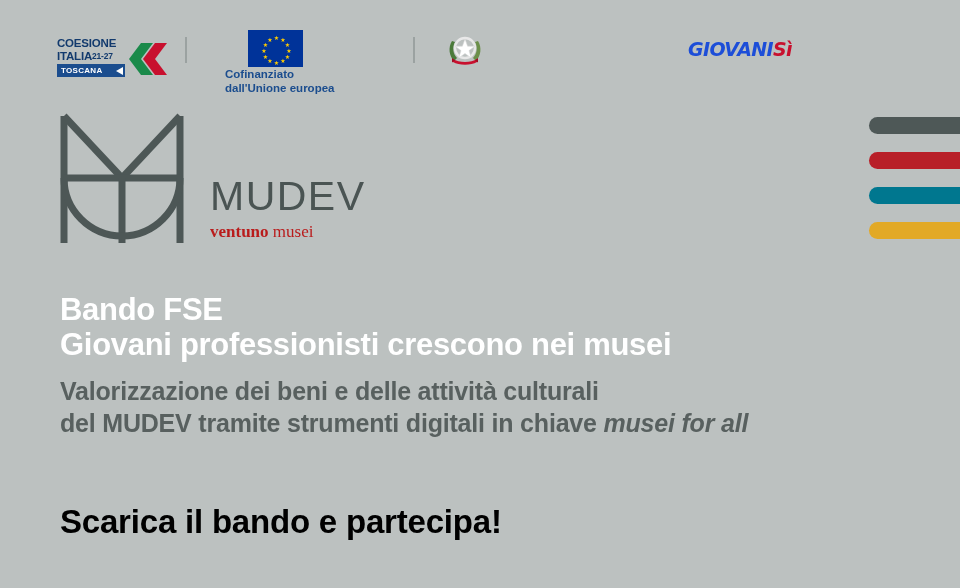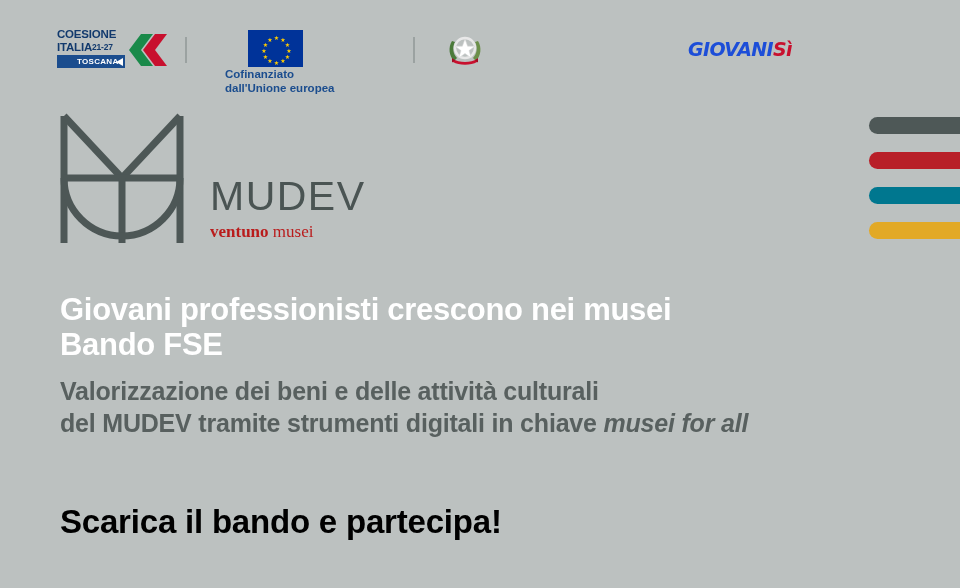--- a/index.html
+++ b/index.html
@@ -27,21 +27,21 @@
 
   .divider {
     width: 2px;
     height: 26px;
     background: #9ba2a1;
   }
 
   
   .coesione {
     position: absolute;
-    left: 57px; top: 29px;
+    left: 57px; top: 38px;
     width: 112px; height: 40px;
   }
   .coes-text {
     position: absolute;
     left: 0; top: 0;
     width: 68px;
   }
   .coes-line1 {
     font-size: 11.5px;
     font-weight: bold;
@@ -65,21 +65,21 @@
     width: 68px; height: 13px;
     background: #1b4d8e;
     display: flex;
     align-items: center;
   }
   .coes-band span {
     font-size: 8px;
     font-weight: bold;
     color: #fff;
     letter-spacing: 0.3px;
-    padding-left: 20px;
+    padding-left: 4px;
   }
   .coes-tri {
     position: absolute;
     right: 2px; top: 2.5px;
     width: 0; height: 0;
     border-top: 4px solid transparent;
     border-bottom: 4px solid transparent;
     border-right: 7px solid #fff;
   }
   .coes-mark { position: absolute; left: 70px; top: 1px; }
@@ -286,22 +286,22 @@
 </div>
 
 <div class="bars">
   <div class="bar" style="background:#4e5857"></div>
   <div class="bar" style="background:#b81f28"></div>
   <div class="bar" style="background:#00778f"></div>
   <div class="bar" style="background:#e2a926"></div>
 </div>
 
 <div class="headline">
+  <div>Bando FSE</div>
   <div>Giovani professionisti crescono nei musei</div>
-  <div>Bando FSE</div>
 </div>
 
 <div class="subhead">
   <div>Valorizzazione dei beni e delle attività culturali</div>
   <div><span>del MUDEV tramite strumenti digitali in chiave </span><i>musei for all</i></div>
 </div>
 
 <div class="cta">Scarica il bando e partecipa!</div>
 
 </body></html>

